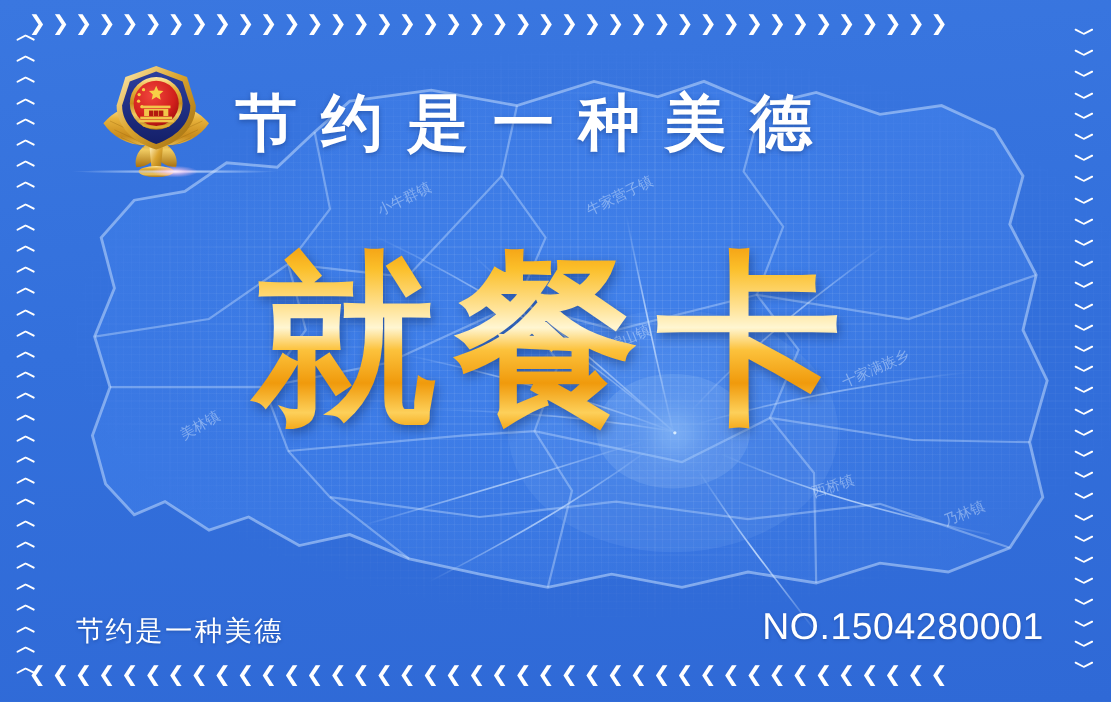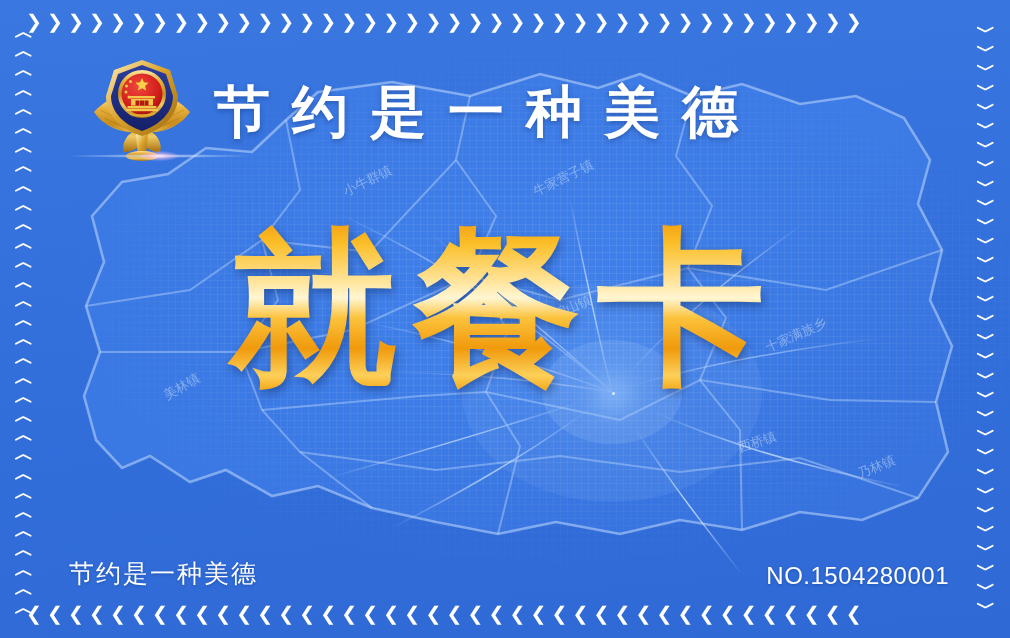--- a/index.html
+++ b/index.html
@@ -79,21 +79,21 @@
   }
 
   
   .motto{
     position:absolute;left:69px;bottom:48px;
     font-size:25px;color:#ffffff;letter-spacing:2px;
     text-shadow:0 1px 3px rgba(10,40,100,.35);
   }
   .serial{
     position:absolute;right:61px;bottom:48px;
-    font-size:24px;color:#ffffff;letter-spacing:.5px;
+    font-size:34px;color:#ffffff;letter-spacing:.5px;
     text-shadow:0 1px 3px rgba(10,40,100,.35);
   }
   .maplabel{fill:rgba(232,242,255,.42);font-size:13px;font-family:"DejaVu Sans",sans-serif;}
 </style>
 </head>
 <body>
 
 <div id="card">
 
   <div class="maplayer">

